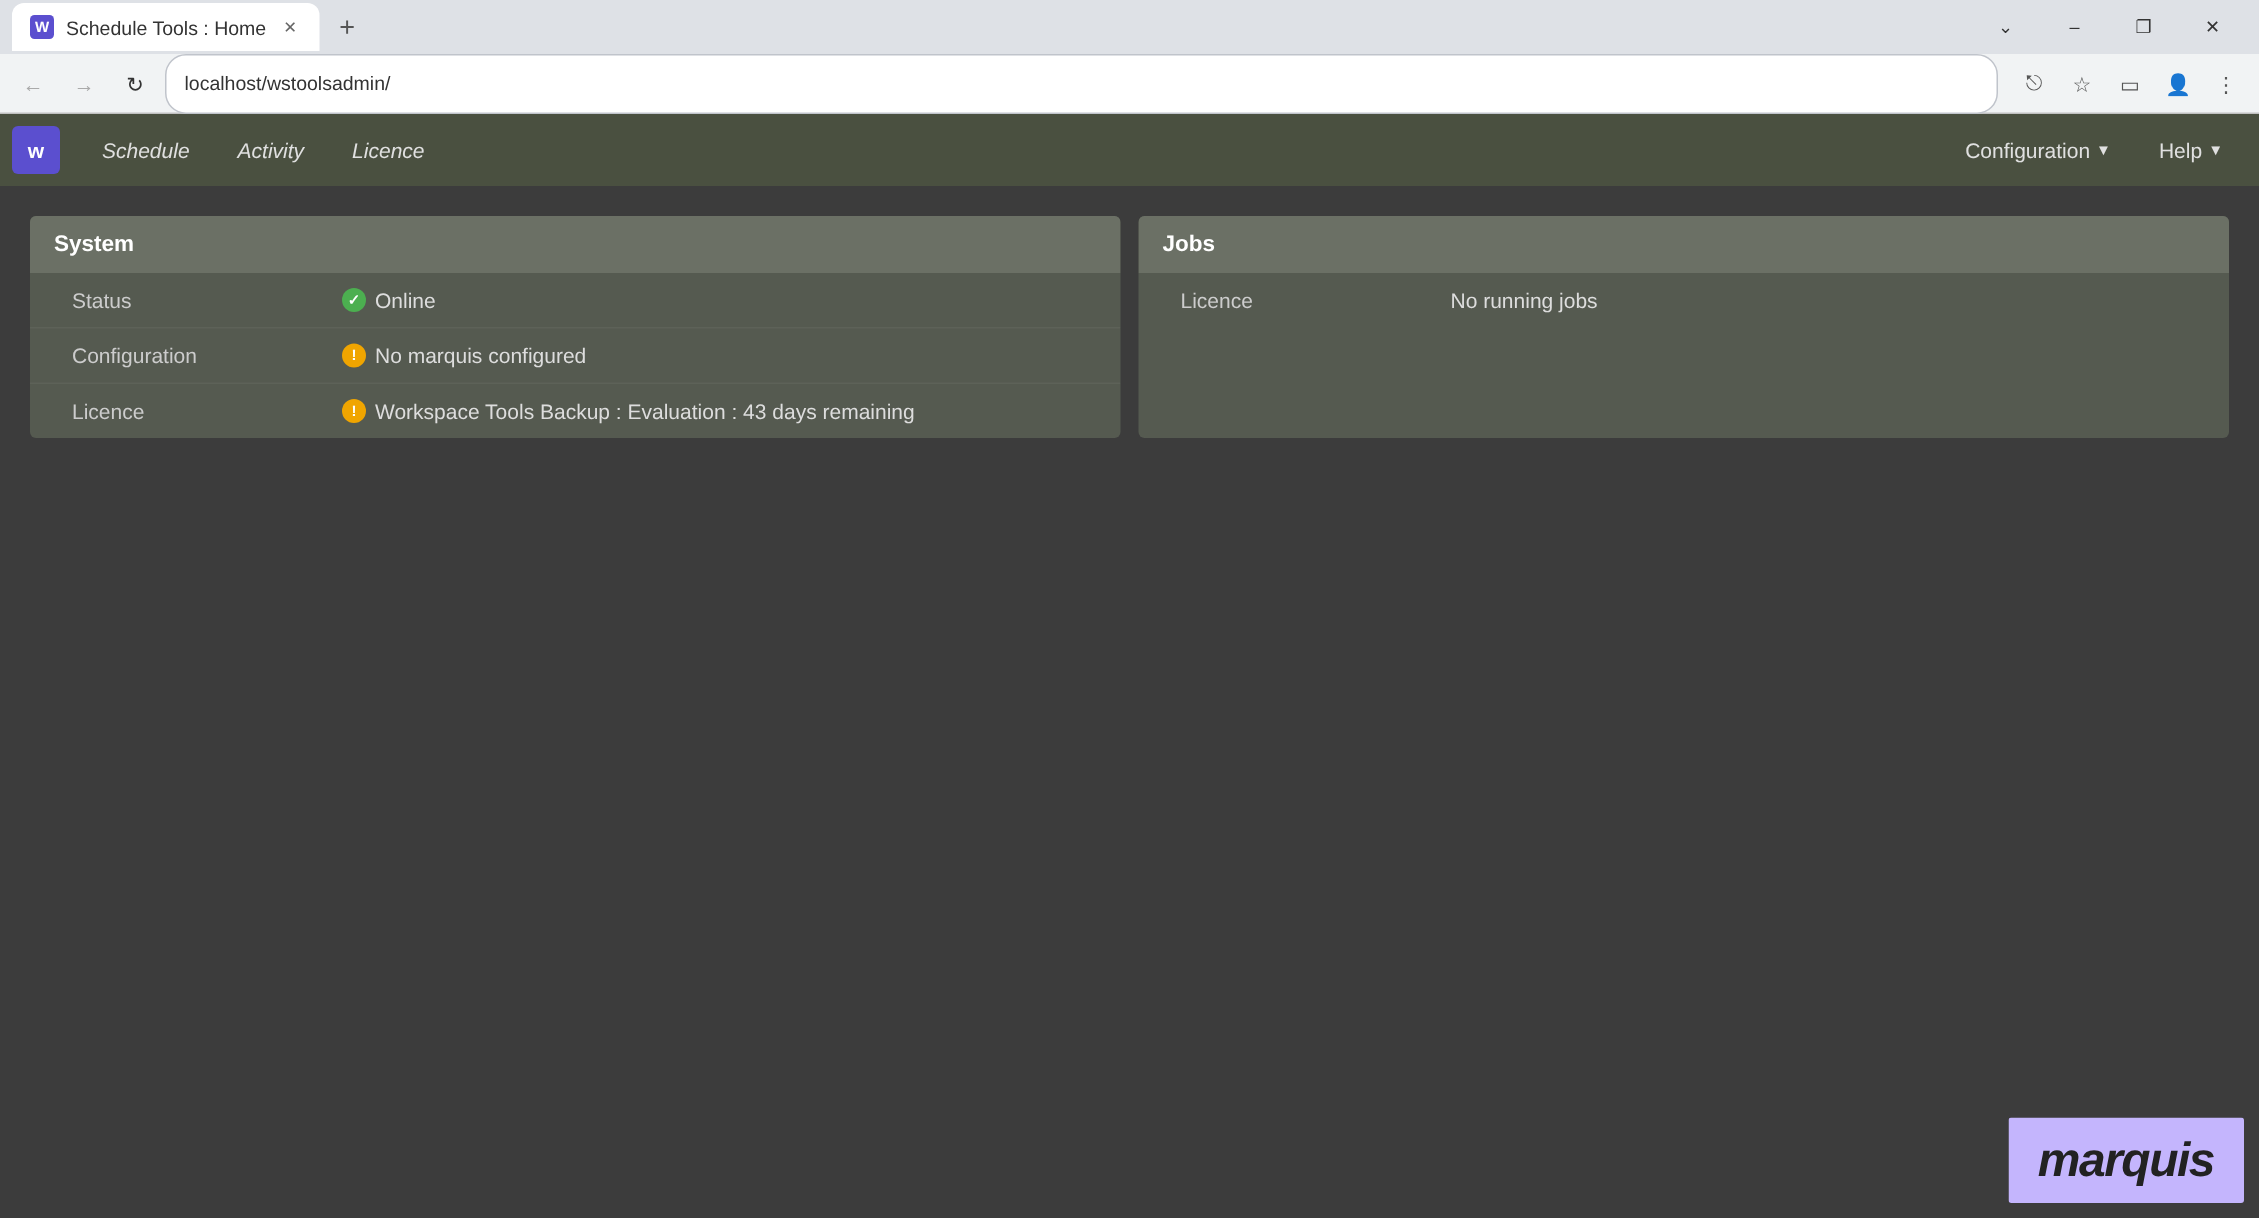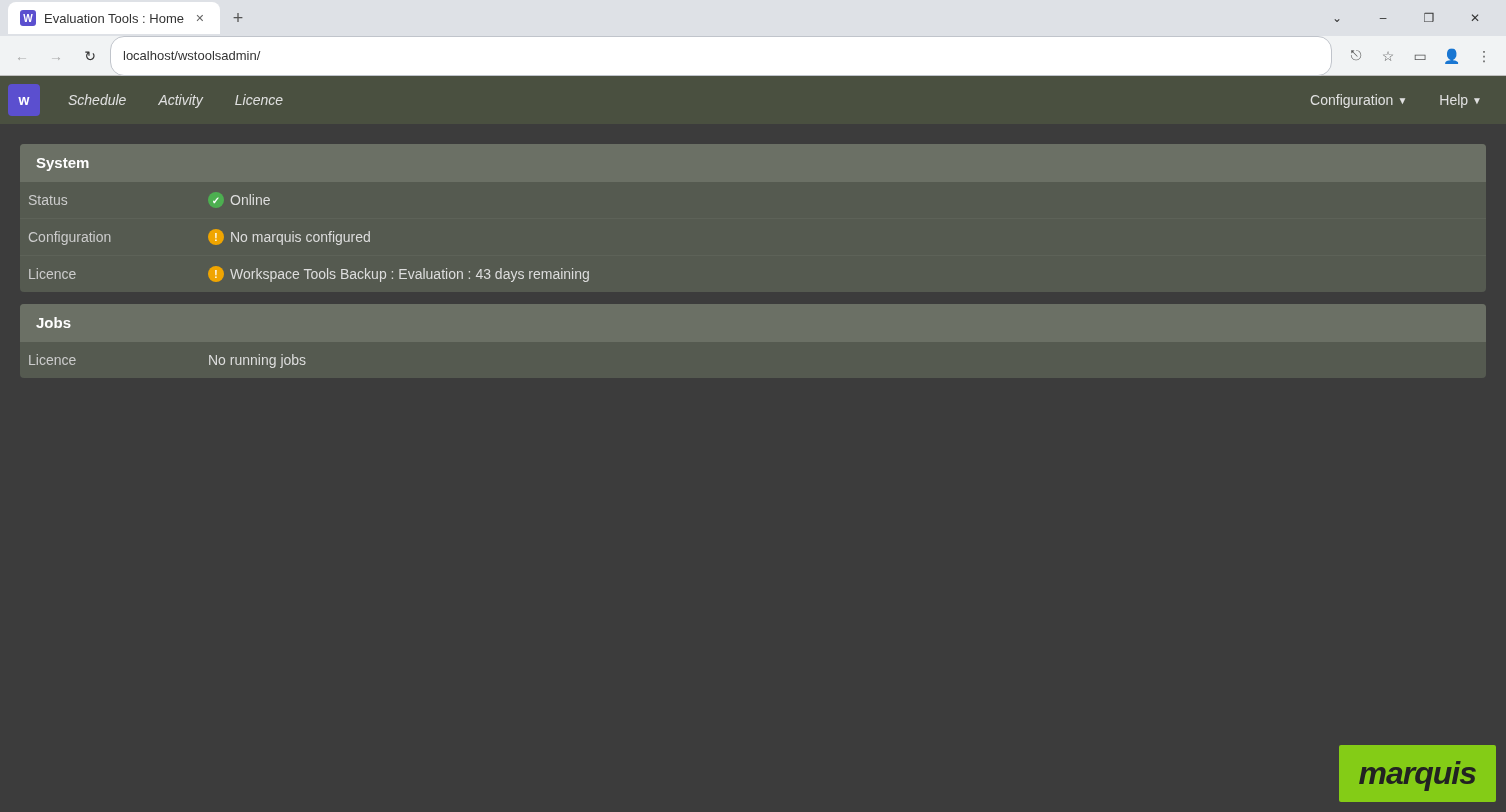--- a/index.html
+++ b/index.html
@@ -153,21 +153,20 @@
       cursor: pointer;
       gap: 4px;
     }
     .dropdown-arrow { font-size: 10px; }
 
     
     .main-content {
       padding: 20px;
       display: flex;
       gap: 12px;
-      flex-direction: column;
     }
 
     
     .card {
       background: #555a50;
       border-radius: 4px;
       overflow: hidden;
       flex: 1;
     }
     .card-header {
@@ -178,21 +177,21 @@
       color: #ffffff;
       font-size: 15px;
       font-weight: bold;
     }
     .card-body {
       padding: 0;
     }
     .card-row {
       display: flex;
       align-items: flex-start;
-      padding: 10px 8px;
+      padding: 10px 28px;
       border-bottom: 1px solid rgba(255,255,255,0.05);
       color: #ddd;
       font-size: 14px;
     }
     .card-row:last-child { border-bottom: none; }
     .card-label {
       width: 180px;
       color: #cccccc;
     }
     .card-value {
@@ -220,21 +219,21 @@
       font-size: 10px;
       font-weight: bold;
       color: white;
     }
 
     
     .marquis-logo {
       position: fixed;
       bottom: 10px;
       right: 10px;
-      background: #84cc16;
+      background: #c4b5fd;
       padding: 10px 20px;
       border-radius: 2px;
     }
     .marquis-text {
       font-size: 32px;
       font-weight: bold;
       color: #222;
       font-style: italic;
       letter-spacing: -1px;
     }
@@ -242,21 +241,21 @@
 </head>
 <body>
 
 <div>
 
   <div class="tab-bar">
     <div class="tab-active">
       <div class="tab-favicon">
         <span>W</span>
       </div>
-      <span>Evaluation Tools : Home</span>
+      <span>Schedule Tools : Home</span>
       <div class="tab-close">✕</div>
     </div>
     <div class="tab-new">+</div>
     <div class="window-controls">
       <div class="win-btn">⌄</div>
       <div class="win-btn">–</div>
       <div class="win-btn">❐</div>
       <div class="win-btn close">✕</div>
     </div>
   </div>

